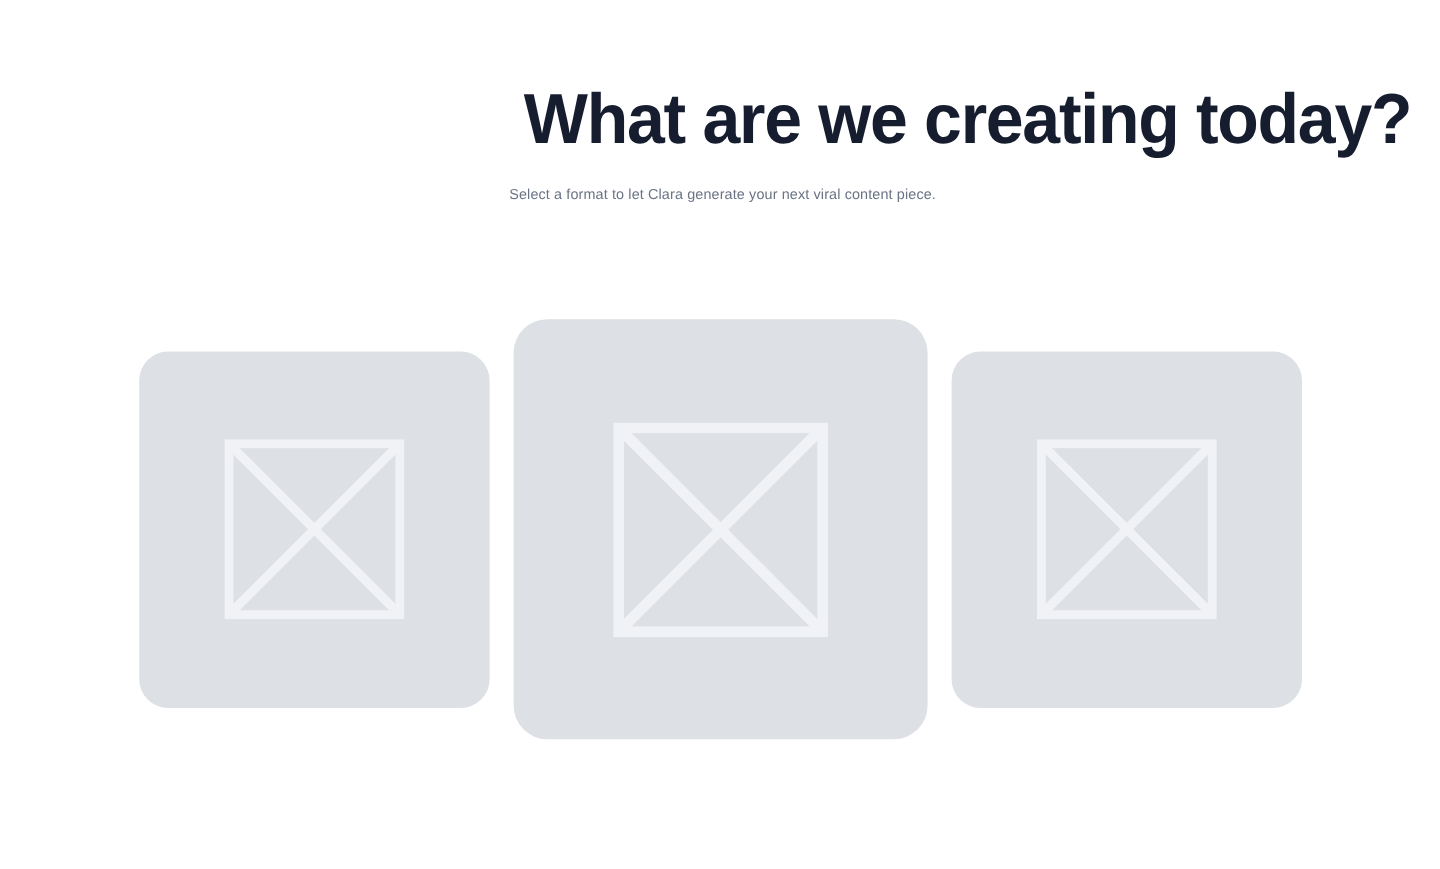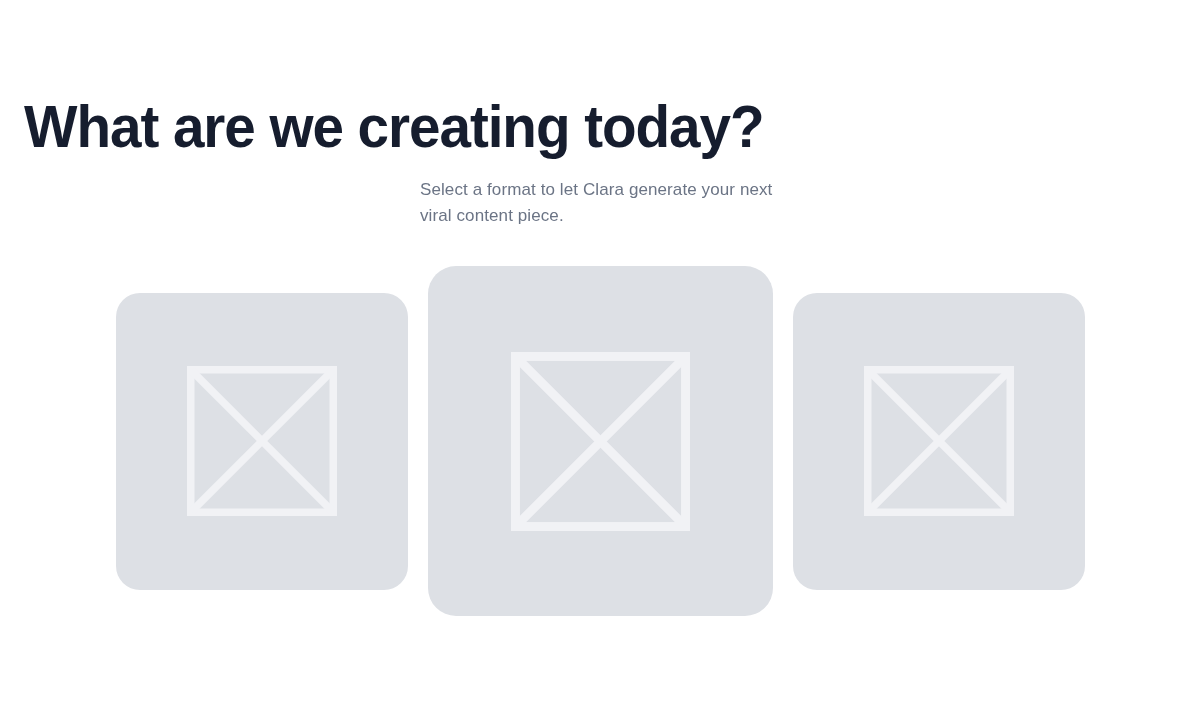--- a/index.html
+++ b/index.html
@@ -21,41 +21,41 @@
     height: 724px;
     background: #ffffff;
     display: flex;
     flex-direction: column;
     align-items: center;
   }
 
   
   .hero {
     width: 100%;
-    text-align: left;
-    padding-top: 92px;
+    text-align: right;
+    padding-top: 64px;
   }
 
   .page-title {
     margin: 0;
     font-family: "Liberation Sans", sans-serif;
     font-size: 59px;
     line-height: 70px;
     font-weight: 700;
     letter-spacing: -1.1px;
     color: #161d2e;
     transform: scaleX(0.96);
     transform-origin: center;
     white-space: nowrap;
   }
 
   .page-subtitle {
     margin: 15px auto 0 auto;
     width: 360px;
-    font-size: 17px;
+    font-size: 12px;
     line-height: 26px;
     font-weight: 400;
     color: #6b7485;
     letter-spacing: 0.1px;
   }
 
   
   .format-row {
     position: absolute;
     left: 0;

